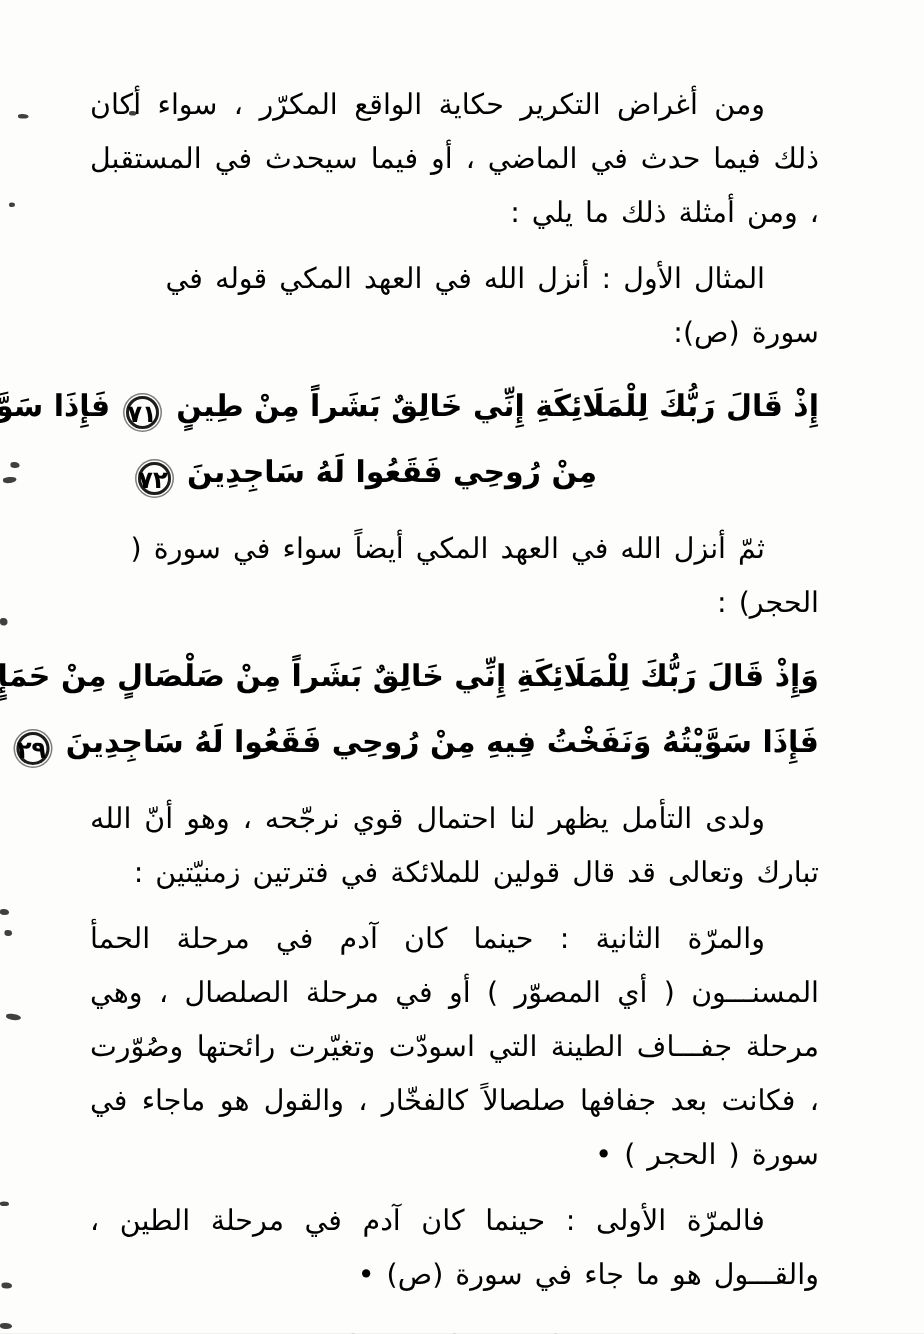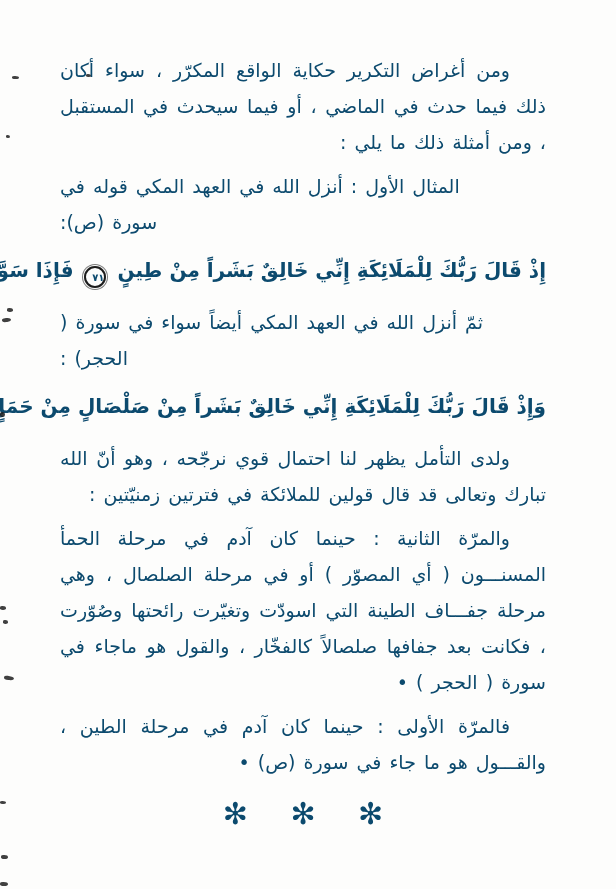--- a/index.html
+++ b/index.html
@@ -2,54 +2,54 @@
 <html lang="ar"><head>
 <meta charset="utf-8">
 <style>
   html, body { margin: 0; padding: 0; background: #e8e8e6; }
   .page {
     position: relative;
     width: 616px;
     height: 889px;
     margin: 0 auto;
     background: #fdfdfc;
-    color: #0c4a6e;
+    color: #000000;
     direction: rtl;
     font-family: "DejaVu Sans", sans-serif;
     overflow: hidden;
     box-sizing: border-box;
     padding: 52px 70px 0 60px;
   }
   .body-par {
     margin: 0 0 8px 0;
     font-size: 19px;
     line-height: 36px;
     text-align: justify;
     text-indent: 36px;
     letter-spacing: 0px;
     word-spacing: 2px;
   }
-  .single-line { text-align: left; }
+  .single-line { text-align: right; }
   .verse-block { margin: 2px 0 12px 0; }
   .verse-line {
     font-size: 20px;
     font-weight: bold;
     line-height: 44px;
     white-space: nowrap;
   }
   .verse-justify { text-align: justify; text-align-last: justify; }
   .verse-cont { text-align: right; }
   .verse-indent { padding-right: 148px; }
   .rosette {
     display: inline-block;
     width: 22px;
     height: 22px;
     border: 2px solid #1c1c1c;
     border-radius: 50%;
-    font-size: 10px;
+    font-size: 16px;
     font-weight: bold;
     line-height: 20px;
     text-align: center;
     vertical-align: -4px;
     margin: 0 4px;
     box-shadow: 0 0 0 1px #fdfdfc, 0 0 0 2px rgba(20,20,20,.55);
     box-sizing: border-box;
   }
   .separator-row {
     margin-top: 12px;
@@ -93,28 +93,36 @@
   <p class="body-par">ومن أغراض التكرير حكاية الواقع المكرّر ، سواء أكان ذلك فيما حدث في الماضي ، أو فيما سيحدث في المستقبل ، ومن أمثلة ذلك ما يلي :</p>
 
   <p class="body-par single-line">المثال الأول : أنزل الله في العهد المكي قوله في سورة (ص):</p>
 
   <div class="verse-block">
     <div class="verse-line verse-justify">
       <span>إِذْ قَالَ رَبُّكَ لِلْمَلَائِكَةِ إِنِّي خَالِقٌ بَشَراً مِنْ طِينٍ</span>
       <span class="rosette">٧١</span>
       <span>فَإِذَا سَوَّيْتُهُ وَنَفَخْتُ فِيهِ</span>
     </div>
+    <div class="verse-line verse-cont verse-indent">
+      <span>مِنْ رُوحِي فَقَعُوا لَهُ سَاجِدِينَ</span>
+      <span class="rosette">٧٢</span>
+    </div>
   </div>
 
   <p class="body-par single-line">ثمّ أنزل الله في العهد المكي أيضاً سواء في سورة ( الحجر) :</p>
 
   <div class="verse-block">
     <div class="verse-line verse-justify">
       <span>وَإِذْ قَالَ رَبُّكَ لِلْمَلَائِكَةِ إِنِّي خَالِقٌ بَشَراً مِنْ صَلْصَالٍ مِنْ حَمَإٍ مَسْنُونٍ</span>
       
+    </div>
+    <div class="verse-line verse-cont">
+      <span>فَإِذَا سَوَّيْتُهُ وَنَفَخْتُ فِيهِ مِنْ رُوحِي فَقَعُوا لَهُ سَاجِدِينَ</span>
+      <span class="rosette">٢٩</span>
     </div>
   </div>
 
   <p class="body-par">ولدى التأمل يظهر لنا احتمال قوي نرجّحه ، وهو أنّ الله تبارك وتعالى قد قال قولين للملائكة في فترتين زمنيّتين :</p>
 
   <p class="body-par">والمرّة الثانية : حينما كان آدم في مرحلة الحمأ المسنـــون ( أي المصوّر ) أو في مرحلة الصلصال ، وهي مرحلة جفـــاف الطينة التي اسودّت وتغيّرت رائحتها وصُوّرت ، فكانت بعد جفافها صلصالاً كالفخّار ، والقول هو ماجاء في سورة ( الحجر ) •</p>
 
   <p class="body-par">فالمرّة الأولى : حينما كان آدم في مرحلة الطين ، والقـــول هو ما جاء في سورة (ص) •</p>
 
   <div class="separator-row">

